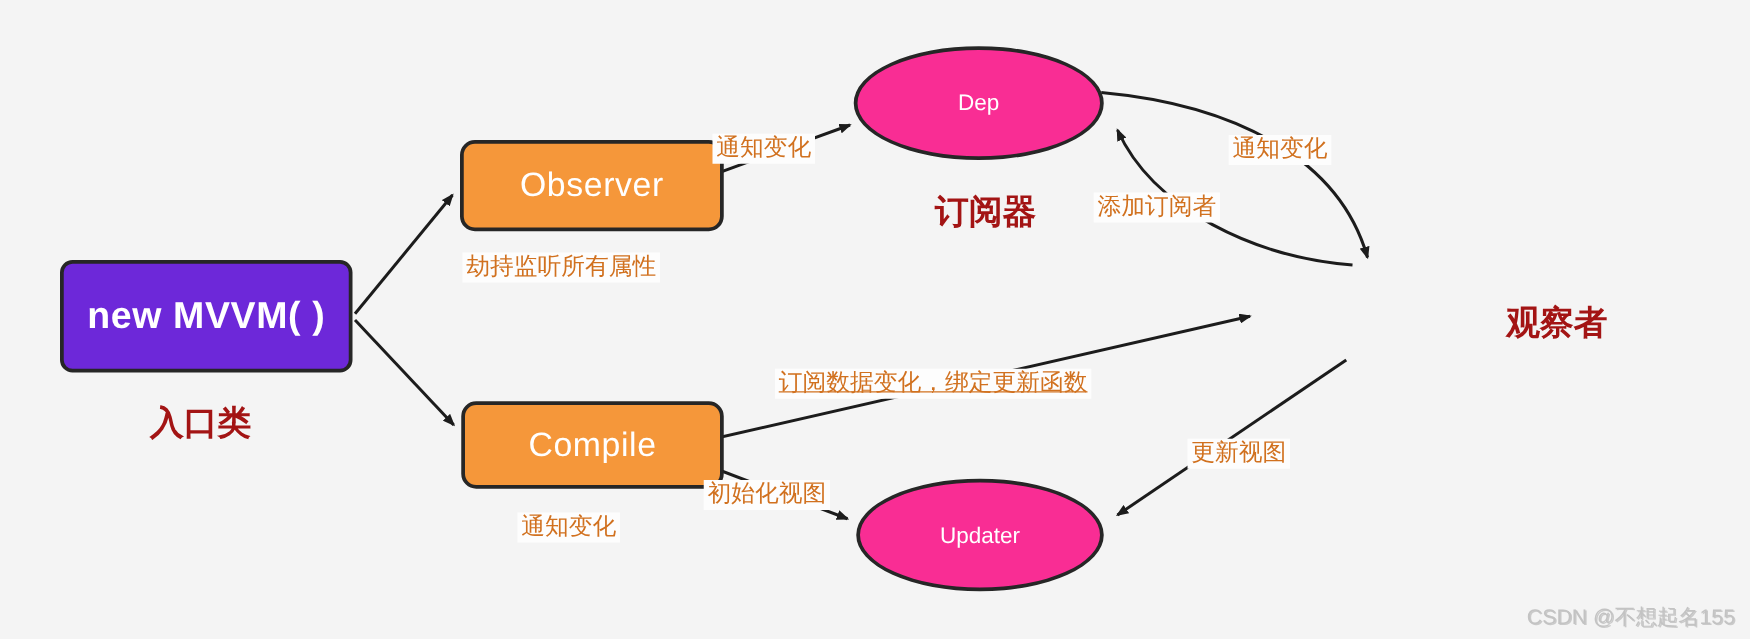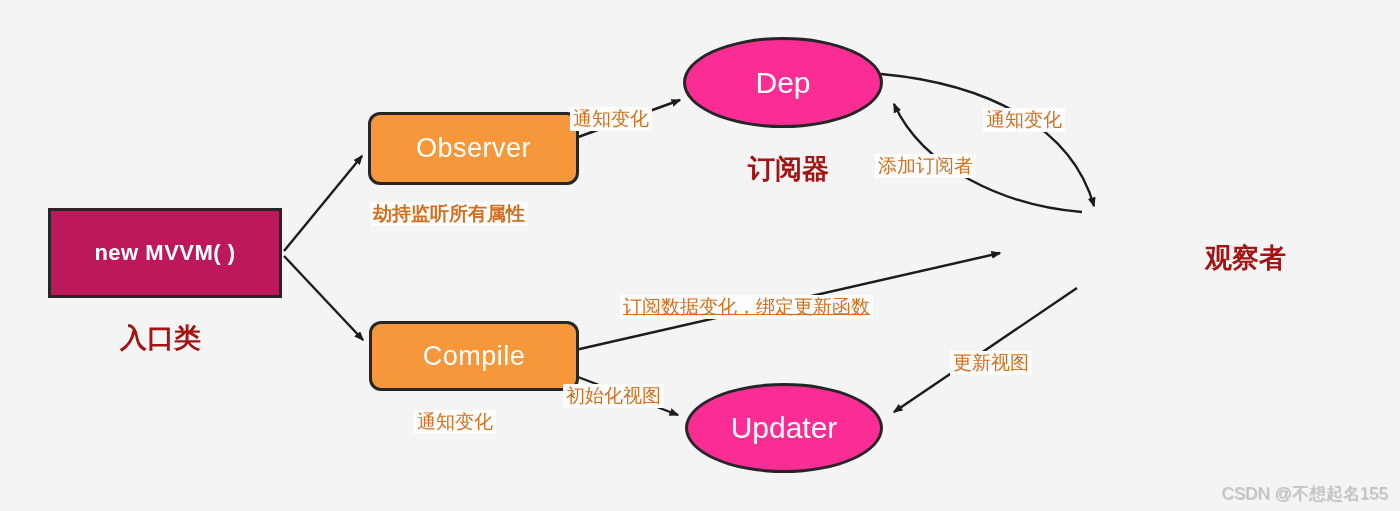--- a/index.html
+++ b/index.html
@@ -26,30 +26,30 @@
     justify-content: center;
     color: #ffffff;
     border: 3px solid #262626;
   }
   .node.rect {
     border-radius: 12px;
     font-size: 27px;
     letter-spacing: 0.5px;
   }
   .node.entry {
-    background: #be185d;
+    background: #6d28d9;
     font-weight: bold;
-    font-size: 22px;
-    border-radius: 0;
+    font-size: 30px;
+    border-radius: 10px;
   }
   .node.orange { background: #f5973a; }
   .node.ellipse {
     background: #f92d94;
     border-radius: 50%;
-    font-size: 30px;
+    font-size: 18px;
   }
   .role-label {
     position: absolute;
     color: #a31414;
     font-weight: bold;
     font-size: 27px;
     white-space: nowrap;
   }
   .edge-label {
     position: absolute;
@@ -111,21 +111,21 @@
 
 
   <div class="node ellipse" style="left:685px; top:383px; width:198px; height:90px;">
     <span>Updater</span>
   </div>
 
   <div class="role-label" style="left:120px; top:320px;">入口类</div>
   <div class="role-label" style="left:748px; top:151px;">订阅器</div>
   <div class="role-label" style="left:1205px; top:240px;">观察者</div>
 
-  <div class="edge-label" style="left:370px; top:202px;font-weight:bold;">劫持监听所有属性</div>
+  <div class="edge-label" style="left:370px; top:202px;">劫持监听所有属性</div>
   <div class="edge-label" style="left:414px; top:410px;">通知变化</div>
   <div class="edge-label" style="left:570px; top:107px;">通知变化</div>
   <div class="edge-label" style="left:983px; top:108px;">通知变化</div>
   <div class="edge-label" style="left:875px; top:154px;">添加订阅者</div>
   <div class="edge-label" style="left:620px; top:295px;text-decoration:underline;">订阅数据变化，绑定更新函数</div>
   <div class="edge-label" style="left:563px; top:384px;">初始化视图</div>
   <div class="edge-label" style="left:950px; top:351px;">更新视图</div>
 
   <div class="watermark">CSDN @不想起名155</div>
 

